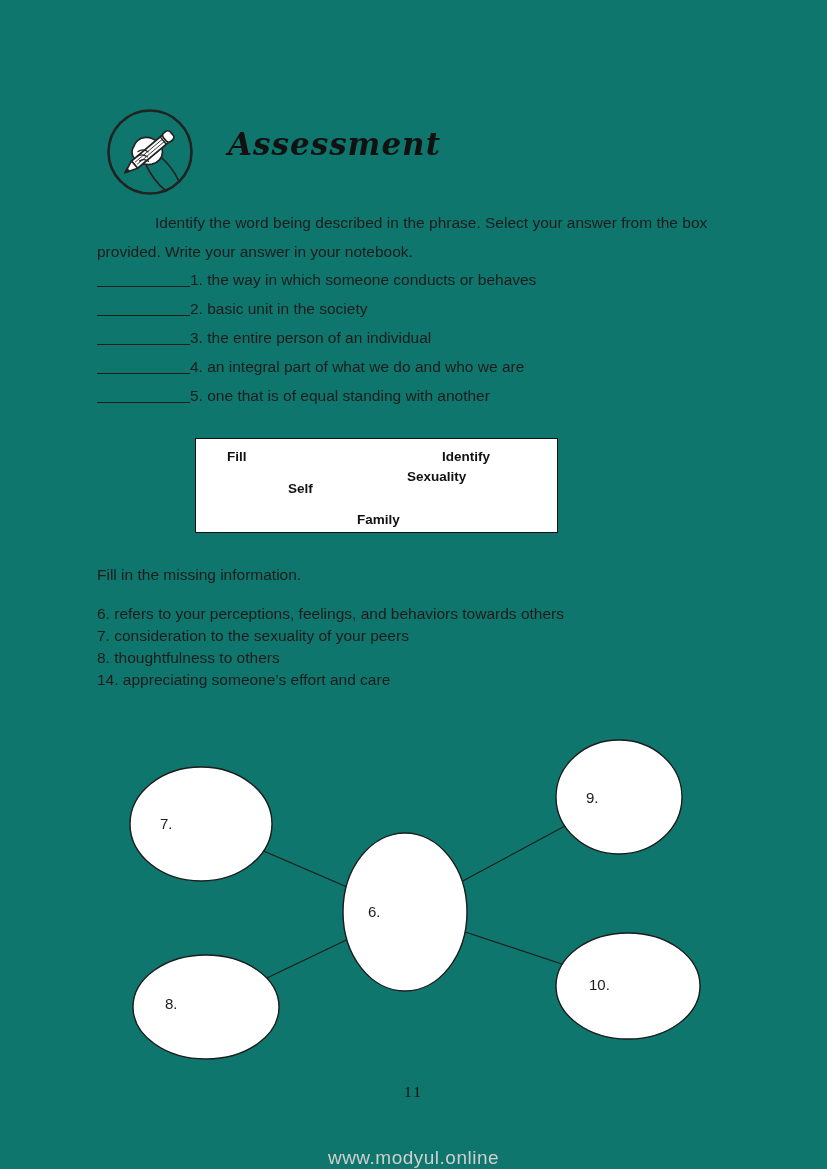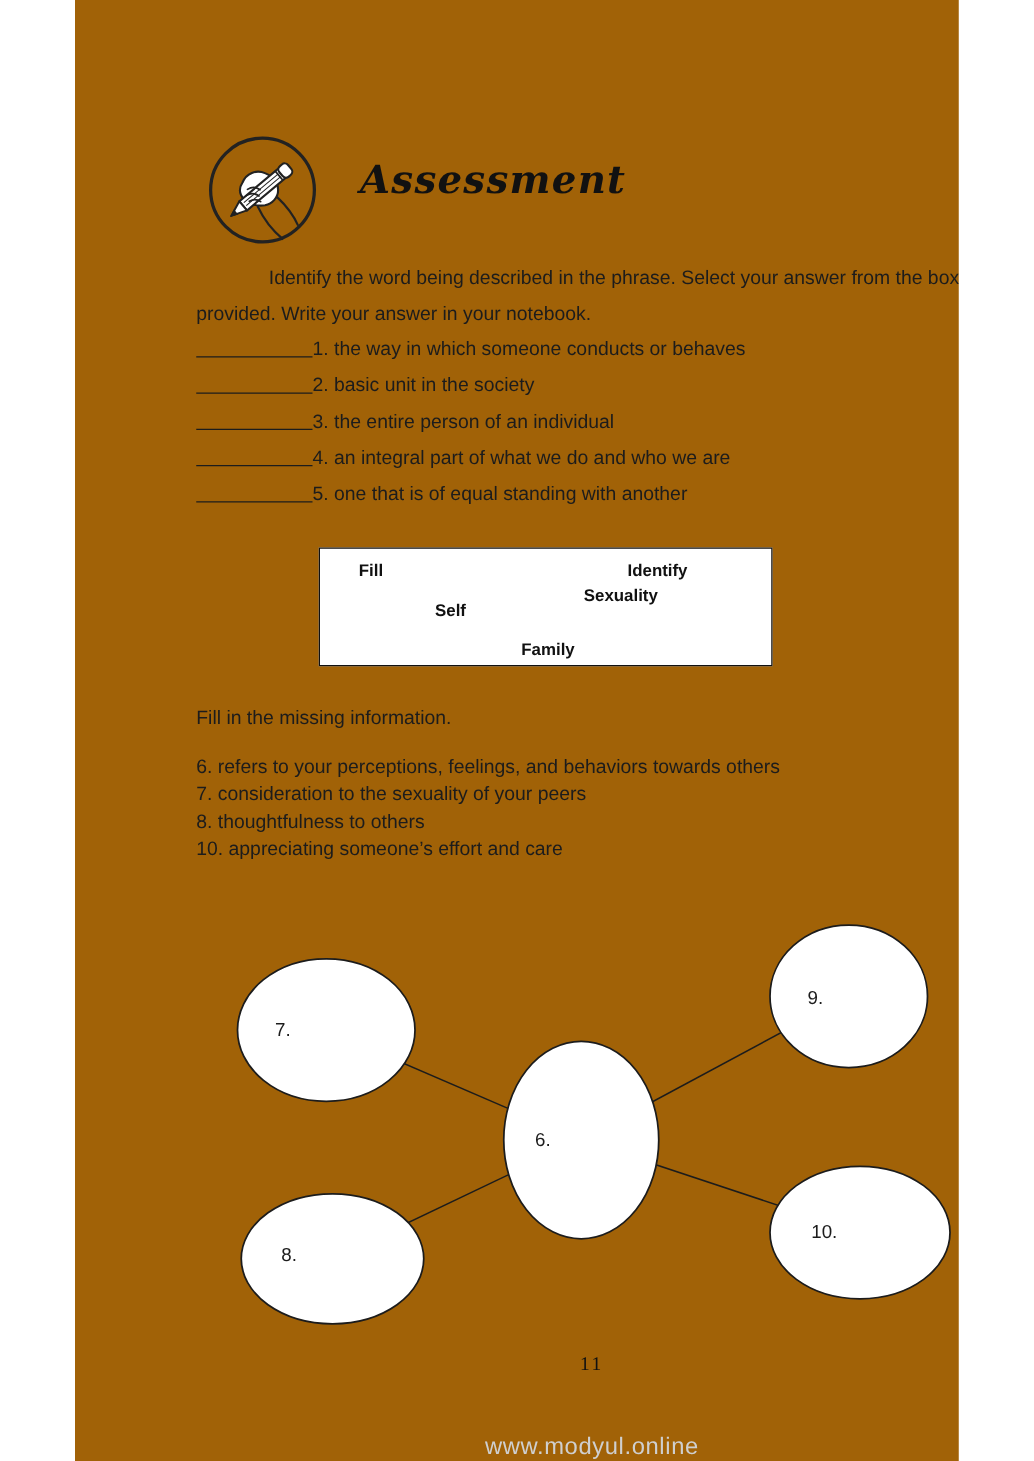--- a/index.html
+++ b/index.html
@@ -1,21 +1,21 @@
 <!DOCTYPE html>
 <html><head>
 <meta charset="utf-8">
 <style>
   * { margin:0; padding:0; box-sizing:border-box; }
   html,body { background:#ffffff; }
   .page {
     position:relative;
-    width:707px; height:1169px;
+    width:827px; height:1169px;
     margin:0 auto;
-    background:#a16207;
+    background:#0f766e;
     font-family:"Liberation Sans", sans-serif;
     color:#1c1c1c;
     overflow:hidden;
   }
   .header-icon { position:absolute; left:104px; top:106px; width:92px; height:92px; }
   .page-title {
     position:absolute; left:228px; top:126px;
     font-family:"DejaVu Serif", serif;
     font-weight:bold; font-style:italic;
     font-size:31px; letter-spacing:1px; color:#111;
@@ -105,21 +105,21 @@
     <span class="w-sexuality">Sexuality</span>
     <span class="w-family">Family</span>
   </div>
 
   <div class="fill-heading">Fill in the missing information.</div>
 
   <div class="fill-list">
     <div class="fill-row">6. refers to your perceptions, feelings, and behaviors towards others</div>
     <div class="fill-row">7. consideration to the sexuality of your peers</div>
     <div class="fill-row">8. thoughtfulness to others</div>
-    <div class="fill-row">10. appreciating someone’s effort and care</div>
+    <div class="fill-row">14. appreciating someone’s effort and care</div>
   </div>
 
   <svg class="diagram" viewBox="0 0 827 345">
     <g stroke="#1c1c1c" stroke-width="1.2">
       <line x1="201" y1="89" x2="405" y2="177"></line>
       <line x1="206" y1="272" x2="405" y2="177"></line>
       <line x1="619" y1="62" x2="405" y2="177"></line>
       <line x1="628" y1="251" x2="405" y2="177"></line>
     </g>
     <g fill="#ffffff" stroke="#1c1c1c" stroke-width="1.4">

